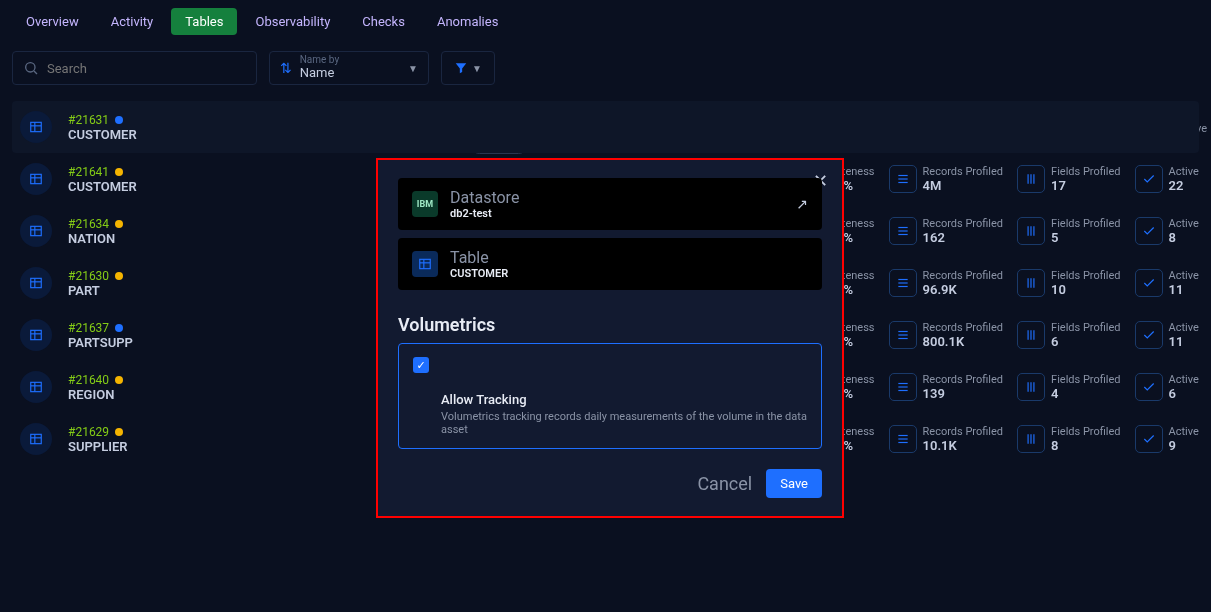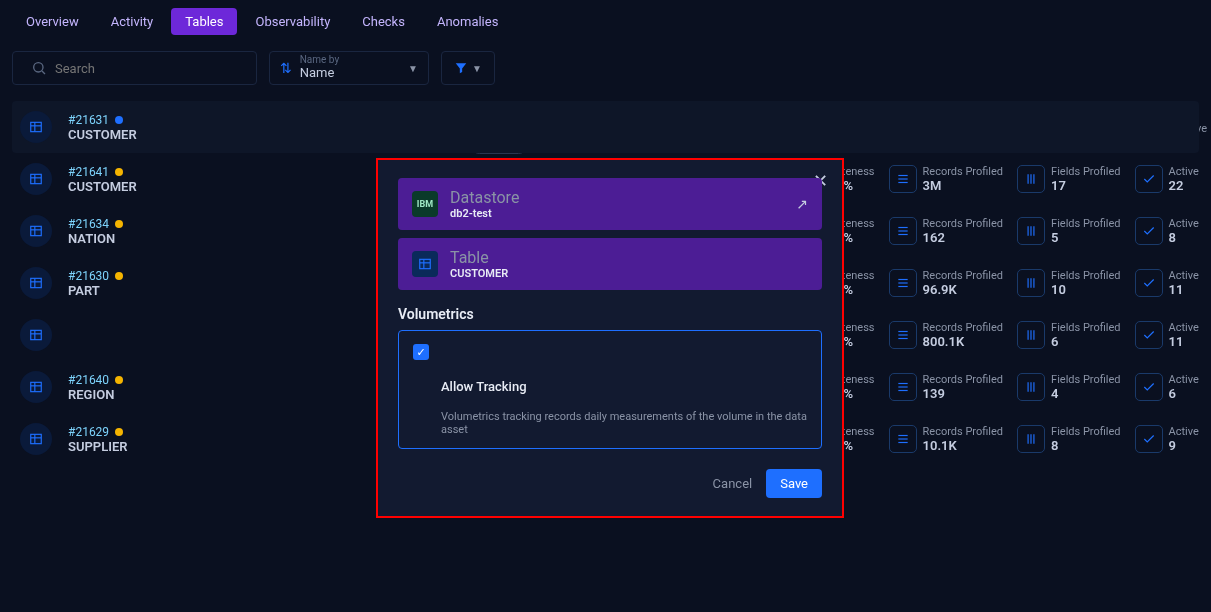--- a/index.html
+++ b/index.html
@@ -1,25 +1,25 @@
 <!DOCTYPE html>
 <html><head>
 <meta charset="utf-8">
 <style>
 * { box-sizing: border-box; margin: 0; padding: 0; font-family: -apple-system, BlinkMacSystemFont, "Segoe UI", Roboto, sans-serif; }
 html, body { width: 1211px; height: 612px; background: #0a1020; color: #8a93a6; overflow: hidden; }
 
 
 .tabs { display: flex; gap: 4px; padding: 8px 12px; }
 .tab { padding: 6px 14px; font-size: 13px; color: #c4b5fd; border-radius: 4px; cursor: pointer; }
-.tab.active { background: #6d28d9; color: #fff; }
+.tab.active { background: #15803d; color: #fff; }
 
 
 .toolbar { display: flex; gap: 12px; padding: 8px 12px 16px; align-items: center; }
-.search-box { width: 245px; height: 34px; border: 1px solid #1a2640; border-radius: 4px; display: flex; align-items: center; padding: 0 18px; gap: 8px; }
+.search-box { width: 245px; height: 34px; border: 1px solid #1a2640; border-radius: 4px; display: flex; align-items: center; padding: 0 10px; gap: 8px; }
 .search-box input { background: transparent; border: none; outline: none; color: #8a93a6; font-size: 13px; flex: 1; }
 .search-icon-svg { width: 16px; height: 16px; stroke: #5a6780; fill: none; stroke-width: 2; }
 .sort-box { width: 160px; height: 34px; border: 1px solid #1a2640; border-radius: 4px; display: flex; align-items: center; padding: 0 10px; gap: 8px; cursor: pointer; }
 .sort-icon { color: #1e6fff; font-size: 14px; }
 .sort-text { flex: 1; }
 .sort-label { font-size: 10px; color: #5a6780; line-height: 1; }
 .sort-value { font-size: 13px; color: #c5cde0; line-height: 1.2; }
 .chevron { color: #8a93a6; font-size: 10px; }
 .filter-btn { width: 54px; height: 34px; border: 1px solid #1a2640; border-radius: 4px; display: flex; align-items: center; justify-content: center; gap: 4px; cursor: pointer; }
 .filter-icon-svg { width: 14px; height: 14px; fill: #1e6fff; }
@@ -37,46 +37,46 @@
 .stat-val { font-size: 13px; color: #c5cde0; font-weight: 600; }
 .quality-ring { width: 28px; height: 28px; border: 2px solid #2a3650; border-radius: 50%; }
 
 
 .table-list { padding: 0 12px; }
 .t-row { display: flex; align-items: center; height: 52px; border-radius: 4px; padding: 0 8px; position: relative; }
 .t-row.first { background: #0e1628; }
 .t-icon { width: 32px; height: 32px; background: #0a1a3a; border-radius: 50%; display: flex; align-items: center; justify-content: center; margin-right: 16px; }
 .t-icon svg { width: 14px; height: 14px; stroke: #1e6fff; fill: none; stroke-width: 2; }
 .t-info { flex: 1; }
-.t-id { font-size: 12px; color: #7dd3fc; display: flex; align-items: center; gap: 6px; }
+.t-id { font-size: 12px; color: #84cc16; display: flex; align-items: center; gap: 6px; }
 .t-name { font-size: 13px; color: #c5cde0; font-weight: 600; }
 .dot { width: 8px; height: 8px; border-radius: 50%; display: inline-block; }
 .dot.blue { background: #1e6fff; }
 .dot.yellow { background: #f5b400; }
 .t-stats { position: absolute; left: 820px; display: flex; gap: 6px; align-items: center; }
 
 
 .modal { position: absolute; top: 158px; left: 376px; width: 468px; background: #121a30; border: 2px solid #ff0000; padding: 18px 20px; }
 .modal-close { position: absolute; top: 10px; right: 14px; color: #c5cde0; cursor: pointer; font-size: 18px; }
 .modal-title { text-align: center; color: #e8ecf5; font-size: 17px; font-weight: 600; margin: 6px 0 18px; }
-.info-card { background: #4c1d95; border-radius: 4px; padding: 10px 14px; margin-bottom: 8px; display: flex; align-items: center; gap: 12px; position: relative; }
+.info-card { background: #000000; border-radius: 4px; padding: 10px 14px; margin-bottom: 8px; display: flex; align-items: center; gap: 12px; position: relative; }
 .info-icon { width: 26px; height: 26px; border-radius: 4px; display: flex; align-items: center; justify-content: center; font-size: 9px; font-weight: bold; }
 .info-icon.db2 { background: #0a3a2a; color: #9fe8c5; }
 .info-icon.tbl { background: #0a2a5a; }
 .info-icon.tbl svg { width: 14px; height: 14px; stroke: #1e6fff; fill: none; stroke-width: 2; }
 .info-label { font-size: 16px; color: #8a93a6; }
 .info-val { font-size: 11px; color: #e8ecf5; font-weight: 600; }
 .open-link { position: absolute; right: 14px; color: #c5cde0; font-size: 14px; }
-.section-title { font-size: 14px; color: #e8ecf5; font-weight: 600; margin: 16px 0 8px; }
+.section-title { font-size: 18px; color: #e8ecf5; font-weight: 600; margin: 24px 0 8px; }
 .track-box { border: 1px solid #1e6fff; border-radius: 4px; padding: 12px 14px; display: flex; gap: 12px; }
 .chk { width: 16px; height: 16px; background: #1e6fff; border-radius: 3px; display: flex; align-items: center; justify-content: center; color: #fff; font-size: 11px; flex-shrink: 0; margin-top: 1px; }
 .track-title { font-size: 13px; color: #e8ecf5; font-weight: 500; margin-top: 36px; }
-.track-desc { font-size: 11px; color: #8a93a6; margin-top: 16px; }
+.track-desc { font-size: 11px; color: #8a93a6; margin-top: 3px; }
 .modal-actions { display: flex; justify-content: flex-end; gap: 14px; margin-top: 20px; align-items: center; }
-.btn-cancel { color: #8a93a6; font-size: 13px; cursor: pointer; }
+.btn-cancel { color: #8a93a6; font-size: 18px; cursor: pointer; }
 .btn-save { background: #1e6fff; color: #fff; font-size: 13px; padding: 7px 14px; border-radius: 4px; cursor: pointer; border: none; }
 </style>
 </head>
 <body>
 
 <div class="tabs">
   <div class="tab">Overview</div>
   <div class="tab">Activity</div>
   <div class="tab active">Tables</div>
   <div class="tab">Observability</div>
@@ -207,21 +207,21 @@
       <div class="stat-block">
           <div class="stat-iconbox">
             <svg viewBox="0 0 24 24">
               <line x1="4" y1="6" x2="20" y2="6"></line>
               <line x1="4" y1="12" x2="20" y2="12"></line>
               <line x1="4" y1="18" x2="20" y2="18"></line>
             </svg>
           </div>
           <div class="stat-text">
             <span class="stat-label">Records Profiled</span>
-            <span class="stat-val">3M</span>
+            <span class="stat-val">4M</span>
           </div>
         </div>
       <div class="stat-block">
           <div class="stat-iconbox">
             <svg viewBox="0 0 24 24">
               <line x1="7" y1="4" x2="7" y2="20"></line>
               <line x1="12" y1="4" x2="12" y2="20"></line>
               <line x1="17" y1="4" x2="17" y2="20"></line>
             </svg>
           </div>
@@ -360,20 +360,24 @@
     </div>
     </div>
     <div class="t-row">
     <div class="t-icon">
         <svg viewBox="0 0 24 24">
           <rect x="3" y="4" width="18" height="16"></rect>
           <line x1="3" y1="10" x2="21" y2="10"></line>
           <line x1="10" y1="4" x2="10" y2="20"></line>
         </svg>
       </div>
+    <div class="t-info">
+      <div class="t-id">#21637 <span class="dot blue"></span></div>
+      <div class="t-name">PARTSUPP</div>
+    </div>
     <div class="t-stats">
       <div class="stat-block">
           <div class="stat-text">
             <span class="stat-label">eteness</span>
             <span class="stat-val">5%</span>
           </div>
         </div>
       <div class="stat-block">
           <div class="stat-iconbox">
             <svg viewBox="0 0 24 24">

